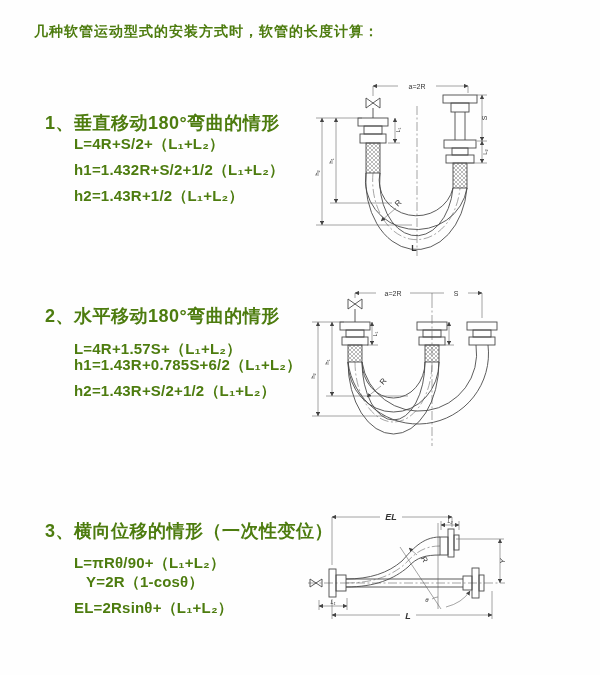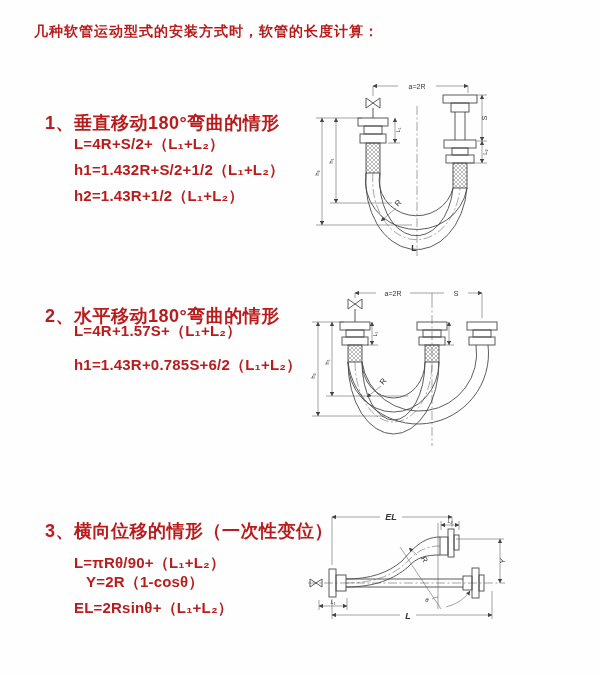--- a/index.html
+++ b/index.html
@@ -1,18 +1,18 @@
 <!DOCTYPE html>
 <html><head>
 <meta charset="utf-8">
 <style>
   html,body{margin:0;padding:0;background:#e8e8e8;}
   .page{
     position:relative;width:600px;height:675px;background:#fefefe;
-    font-family:"Liberation Sans","DejaVu Sans",sans-serif;color:#b91c1c;
+    font-family:"Liberation Sans","DejaVu Sans",sans-serif;color:#4d7c0f;
     overflow:hidden;margin:0 auto;
   }
   .title{position:absolute;left:34px;top:23px;font-size:14px;font-weight:700;letter-spacing:1px;}
   .sec-head{position:absolute;font-size:18px;font-weight:700;letter-spacing:0.5px;}
   .formula{position:absolute;font-size:15px;font-weight:700;letter-spacing:0.2px;white-space:nowrap;}
   .dwg{position:absolute;}
   svg{display:block;}
   svg .ln{stroke:#4b4b4b;stroke-width:0.9;fill:none;}
   svg .thin{stroke:#5a5a5a;stroke-width:0.55;fill:none;}
   svg .cl{stroke:#6a6a6a;stroke-width:0.6;fill:none;stroke-dasharray:9 2.5 2 2.5;}
@@ -27,22 +27,23 @@
 <div class="page">
 
   <div class="title">几种软管运动型式的安装方式时，软管的长度计算：</div>
 
   <div class="sec-head" style="left:45px;top:111px;">1、垂直移动180°弯曲的情形</div>
   <div class="formula" style="left:74px;top:135px;">L=4R+S/2+（L₁+L₂）</div>
   <div class="formula" style="left:74px;top:161px;">h1=1.432R+S/2+1/2（L₁+L₂）</div>
   <div class="formula" style="left:74px;top:187px;">h2=1.43R+1/2（L₁+L₂）</div>
 
   <div class="sec-head" style="left:45px;top:304px;">2、水平移动180°弯曲的情形</div>
-  <div class="formula" style="left:74px;top:322px;">L=4R+1.57S+（L₁+L₂）</div>
+  <div class="formula" style="left:74px;top:340px;">L=4R+1.57S+（L₁+L₂）</div>
   <div class="formula" style="left:74px;top:356px;">h1=1.43R+0.785S+6/2（L₁+L₂）</div>
+  <div class="formula" style="left:74px;top:382px;">h2=1.43R+S/2+1/2（L₁+L₂）</div>
 
   <div class="sec-head" style="left:45px;top:519px;">3、横向位移的情形（一次性变位）</div>
   <div class="formula" style="left:74px;top:554px;">L=πRθ/90+（L₁+L₂）</div>
   <div class="formula" style="left:74px;top:573px;margin-left:12px;">Y=2R（1-cosθ）</div>
   <div class="formula" style="left:74px;top:599px;">EL=2Rsinθ+（L₁+L₂）</div>
 
   <div class="dwg" style="left:300px;top:66px;">
     <svg width="285" height="196" viewBox="0 0 285 196">
       <defs>
         <marker id="arr1" viewBox="0 0 8 8" refX="7.5" refY="4" markerWidth="8" markerHeight="8" orient="auto-start-reverse">

